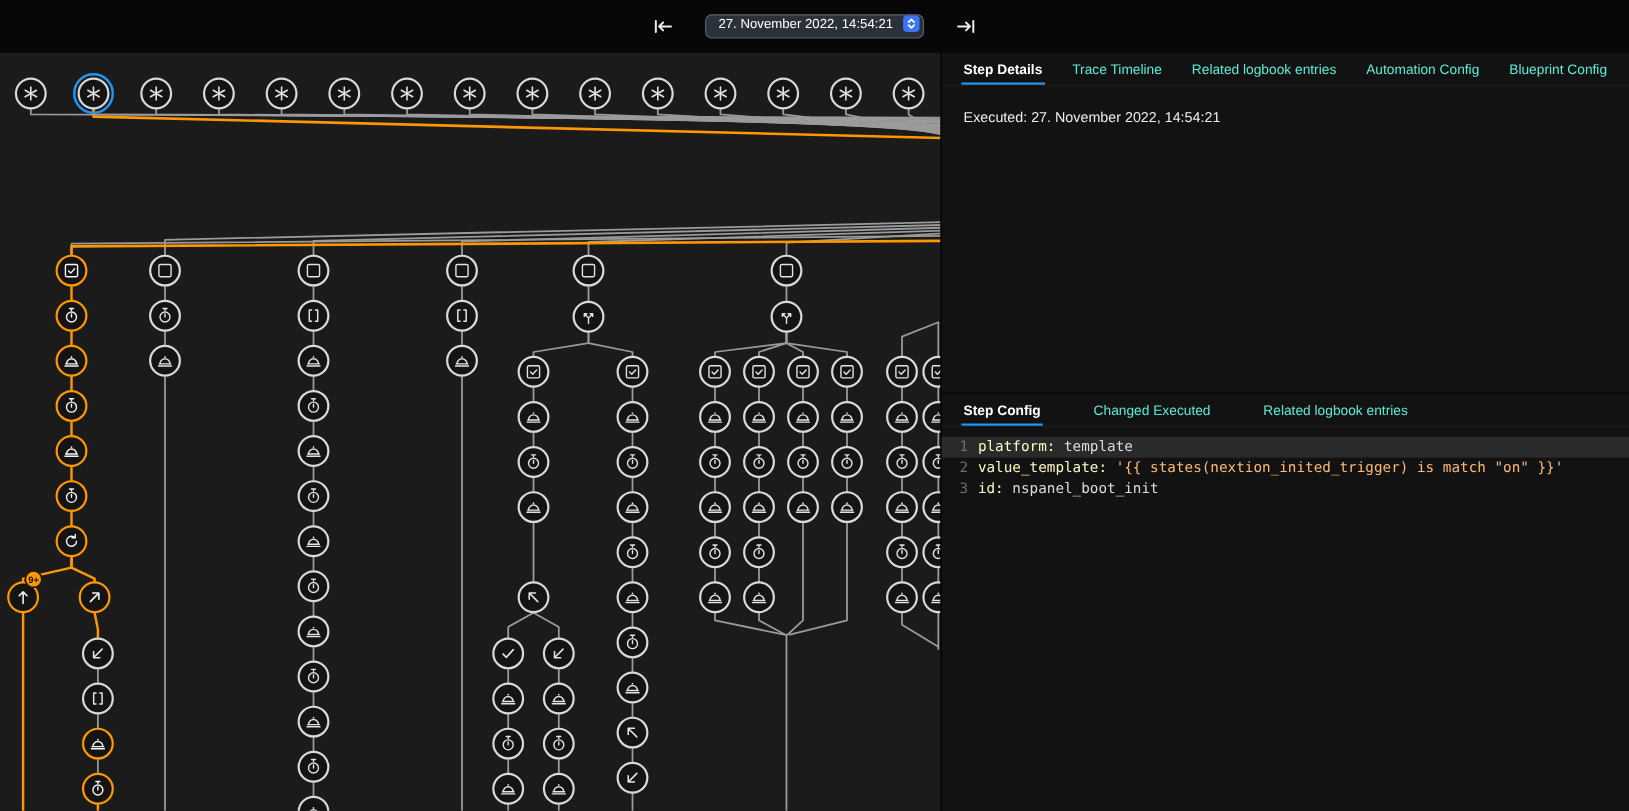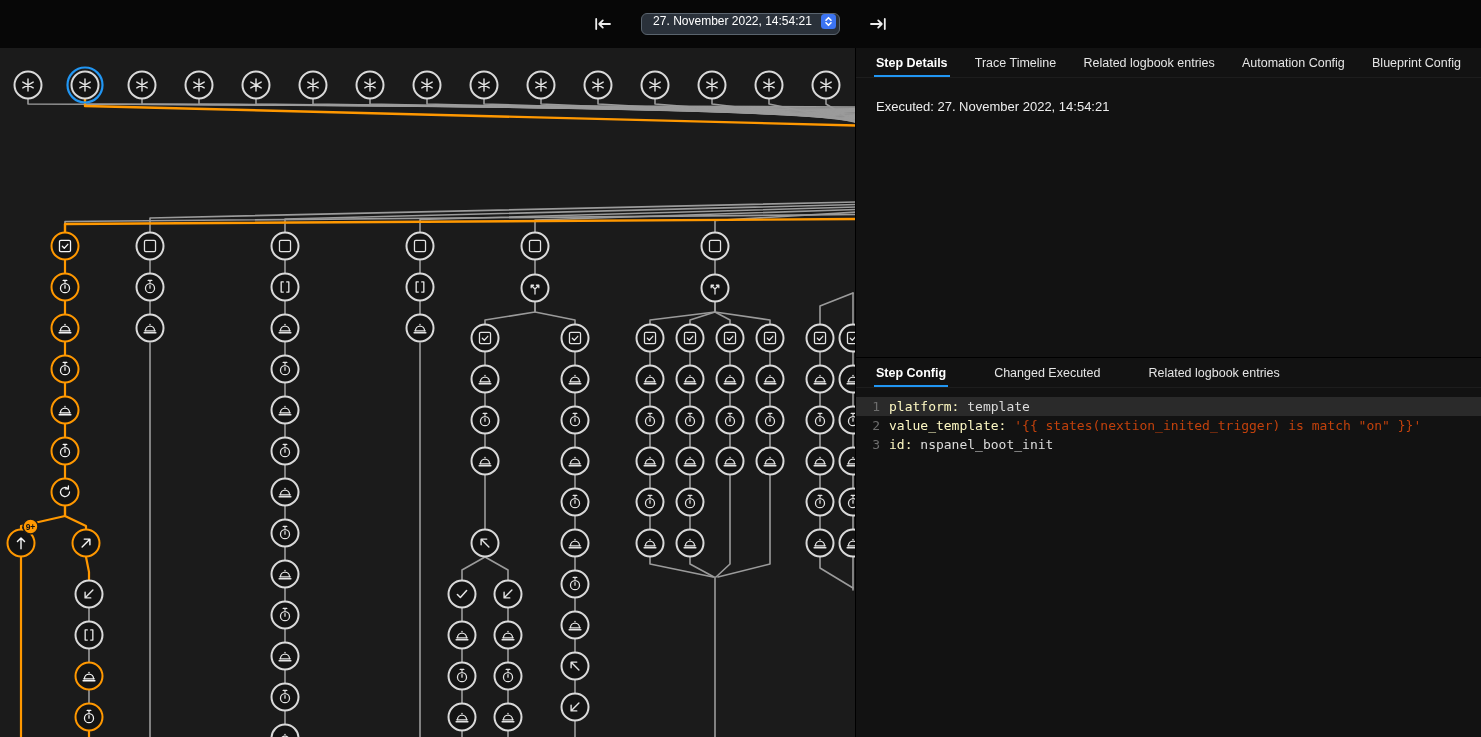--- a/index.html
+++ b/index.html
@@ -19,34 +19,34 @@
   .graph-area svg{position:absolute;top:0;left:0;}
   
   .panel{position:absolute;top:48px;left:855px;width:626px;bottom:0;background:#121212;
     border-left:1px solid #000;display:flex;flex-direction:column;box-sizing:border-box;z-index:20;}
   .panel-top{height:309px;flex:none;display:flex;flex-direction:column;}
   .panel-bottom{flex:1;border-top:1px solid #000;display:flex;flex-direction:column;}
   .tabs{display:flex;align-items:stretch;height:29px;flex:none;padding:0 18px;
     border-bottom:1px solid #1d1d1d;}
   .tabs.spread{justify-content:space-between;}
   .tabs.lead{gap:44px;}
-  .tab{font-size:12.5px;color:#e5e5e5;display:flex;align-items:center;position:relative;
+  .tab{font-size:12.5px;color:#5eead4;display:flex;align-items:center;position:relative;
     cursor:pointer;padding:0 2px;white-space:nowrap;}
   .tab.active{color:#fff;font-weight:bold;text-align:center;}
   .tab.active::after{content:"";position:absolute;left:0;right:0;bottom:0;height:2px;background:#2196f3;}
   .executed{padding:21px 20px;font-size:13px;color:#ededed;}
   
   .code{font-family:"DejaVu Sans Mono","Liberation Mono",monospace;font-size:13px;line-height:19px;
     padding-top:9px;flex:1;}
   .cline{display:flex;white-space:pre;}
   .cline.active{background:#2a2a2a;}
   .lnum{width:24px;text-align:right;padding-right:9px;color:#6d6d6d;flex:none;
     -webkit-user-select:none;user-select:none;}
   .key{color:#fef9c3;}
-  .str{color:#c2410c;}
+  .str{color:#fdba74;}
   .pln{color:#dcdcdc;}
 </style>
 </head>
 <body>
 
 <div class="graph-area">
   <svg id="graph" width="856" height="737" viewBox="0 0 856 737">
     <defs>
       <symbol id="i-asterisk" viewBox="0 0 24 24">
           <g fill="none" stroke="currentColor" stroke-width="2" stroke-linecap="round">

